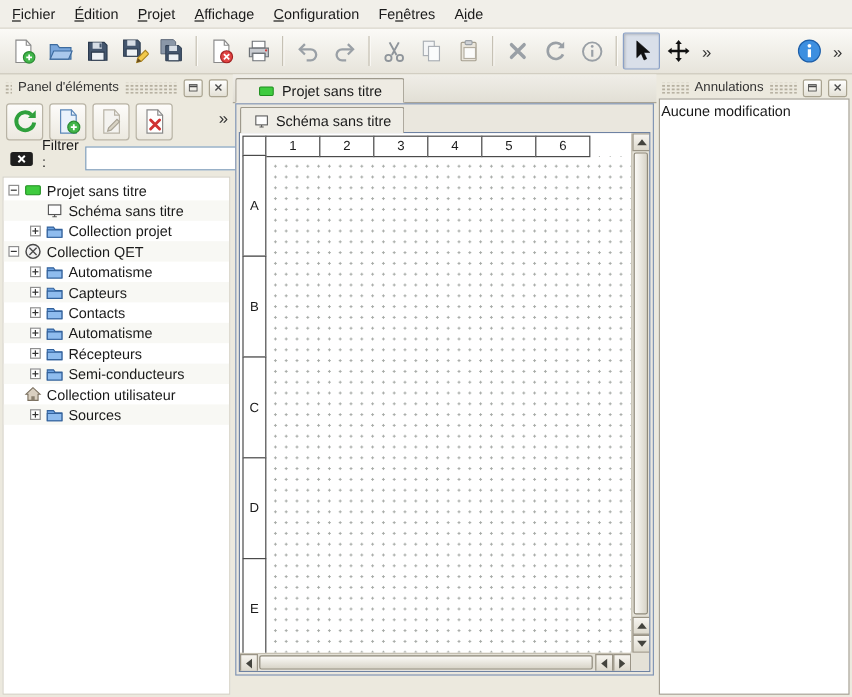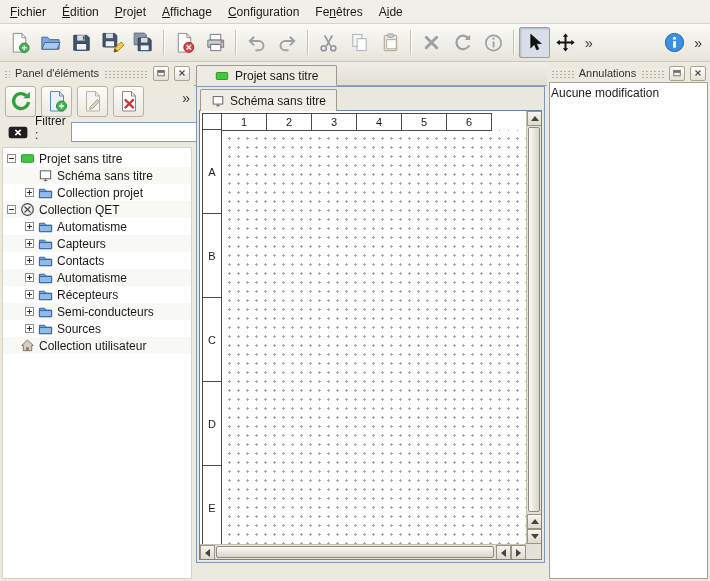--- a/index.html
+++ b/index.html
@@ -388,35 +388,35 @@
       <div class="trow">
         <span class="t-indent"></span>
         <span class="expander plus"></span>
         <svg class="ticon" viewBox="0 0 16 16">
             <path d="M1.5 4.5h5.5l1.5 2h6v7h-13z" fill="#6FA3E0" stroke="#33629C"></path>
             <path d="M1.5 7h13v6.5h-13z" fill="#8FBCEE" stroke="#33629C"></path>
           </svg>
         <span class="tlabel">Semi-conducteurs</span>
       </div>
       <div class="trow">
-        <span class="t-indent"></span>
-        <span class="expander plus"></span>
-        <svg class="ticon" viewBox="0 0 16 16">
-            <path d="M1.5 4.5h5.5l1.5 2h6v7h-13z" fill="#6FA3E0" stroke="#33629C"></path>
-            <path d="M1.5 7h13v6.5h-13z" fill="#8FBCEE" stroke="#33629C"></path>
-          </svg>
-        <span class="tlabel">Sources</span>
-      </div>
-      <div class="trow">
         <span class="exp-spacer"></span>
         <svg class="ticon" viewBox="0 0 16 16">
             <path d="M8 2.2L1.8 8h1.7v5.5h9V8h1.7z" fill="#D9CFC0" stroke="#7A6F5E"></path>
             <path d="M6.5 13.5V9.8h3v3.7z" fill="#8A7F6E"></path>
           </svg>
         <span class="tlabel">Collection utilisateur</span>
+      </div>
+      <div class="trow">
+        <span class="t-indent"></span>
+        <span class="expander plus"></span>
+        <svg class="ticon" viewBox="0 0 16 16">
+            <path d="M1.5 4.5h5.5l1.5 2h6v7h-13z" fill="#6FA3E0" stroke="#33629C"></path>
+            <path d="M1.5 7h13v6.5h-13z" fill="#8FBCEE" stroke="#33629C"></path>
+          </svg>
+        <span class="tlabel">Sources</span>
       </div>
     </div>
   </div>
 
   <div class="center">
     <div class="tabbar">
       <div class="tab">
         <svg viewBox="0 0 16 16">
             <rect x="1.5" y="4" width="13" height="8" rx="1" fill="#3FCB3F" stroke="#1F8E1F"></rect>
           </svg>

